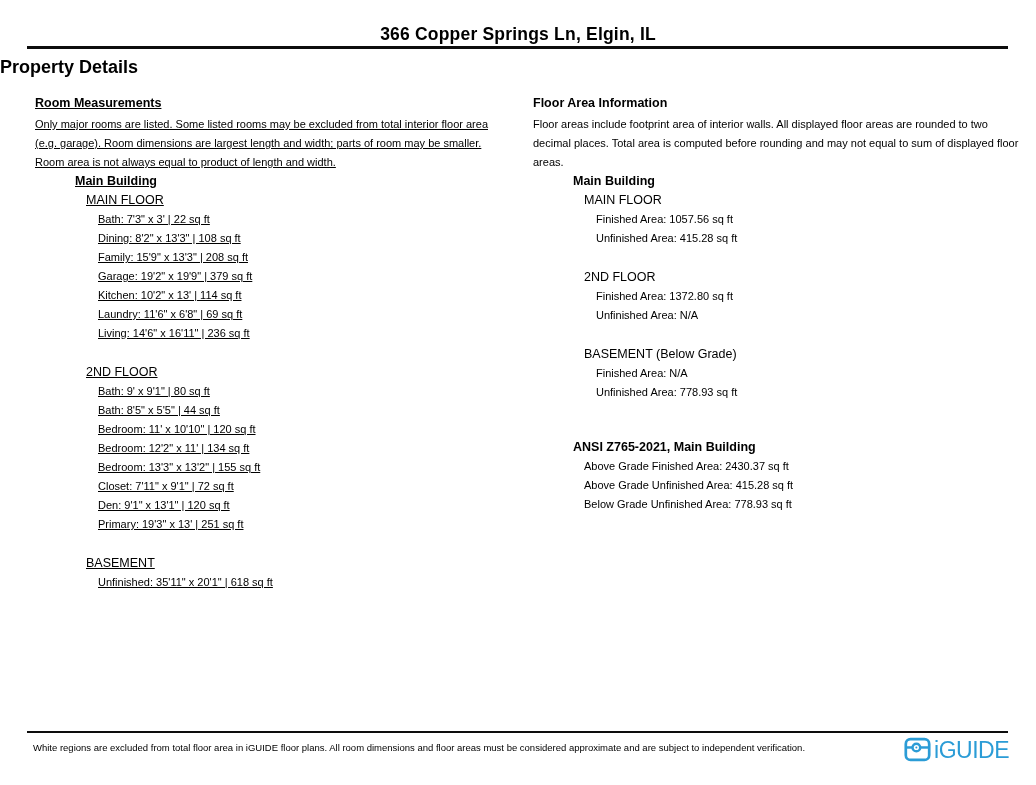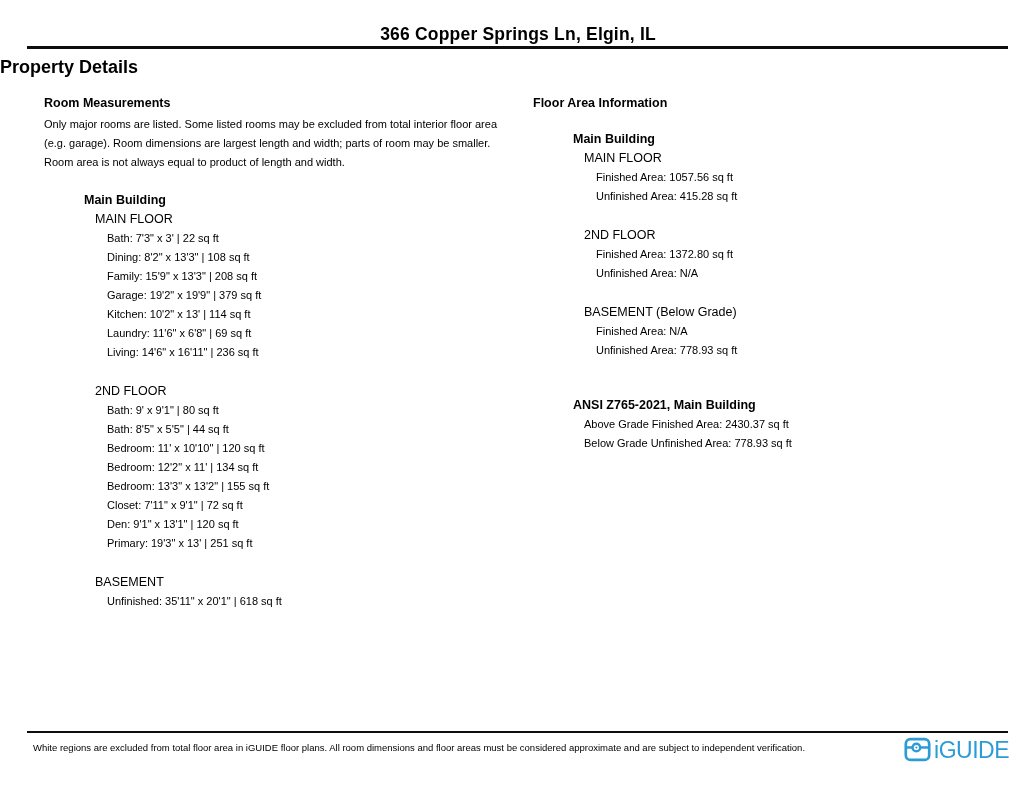--- a/index.html
+++ b/index.html
@@ -32,35 +32,35 @@
   .doc-subtitle {
     position: absolute;
     top: 57px; left: 0; right: 4px;
     text-align: left;
     font-size: 18px;
     font-weight: bold;
   }
 
   
   .col { position: absolute; top: 96px; }
-  .col-left  { left: 44px;  width: 472px; }
+  .col-left  { left: 35px;  width: 472px; text-decoration: underline; }
   .col-right { left: 533px; width: 492px; }
 
   .section-heading {
     font-size: 12.5px;
     font-weight: bold;
     line-height: 15px;
     margin-bottom: 4px;
   }
   .section-desc {
     font-size: 11px;
     line-height: 19px;
   }
 
-  .building { margin-top: 19px; }
+  .building { }
   .building-title {
     padding-left: 40px;
     font-size: 12.5px;
     font-weight: bold;
     line-height: 19px;
   }
   .floor-block { margin-top: 0; }
   .floor-block + .floor-block { margin-top: 20px; }
   .floor-name {
     padding-left: 51px;
@@ -155,20 +155,21 @@
 
       <div class="floor-block">
         <div class="floor-name">BASEMENT</div>
         <div class="detail-line">Unfinished: 35'11" x 20'1" | 618 sq ft</div>
       </div>
     </div>
   </div>
 
   <div class="col col-right">
     <div class="section-heading">Floor Area Information</div>
+    <div class="section-desc">Floor areas include footprint area of interior walls. All displayed floor areas are rounded to two decimal places. Total area is computed before rounding and may not equal to sum of displayed floor areas.</div>
 
     <div class="building">
       <div class="building-title">Main Building</div>
 
       <div class="floor-block">
         <div class="floor-name">MAIN FLOOR</div>
         <div class="detail-line">Finished Area: 1057.56 sq ft</div>
         <div class="detail-line">Unfinished Area: 415.28 sq ft</div>
       </div>
 
@@ -180,20 +181,21 @@
 
       <div class="floor-block">
         <div class="floor-name">BASEMENT (Below Grade)</div>
         <div class="detail-line">Finished Area: N/A</div>
         <div class="detail-line">Unfinished Area: 778.93 sq ft</div>
       </div>
 
       <div class="ansi-block">
         <div class="ansi-heading">ANSI Z765-2021, Main Building</div>
         <div class="ansi-line">Above Grade Finished Area: 2430.37 sq ft</div>
+        <div class="ansi-line">Above Grade Unfinished Area: 415.28 sq ft</div>
         <div class="ansi-line">Below Grade Unfinished Area: 778.93 sq ft</div>
       </div>
     </div>
   </div>
 
   <div class="footer-rule"></div>
   <div class="footer-disclaimer">White regions are excluded from total floor area in iGUIDE floor plans. All room dimensions and floor areas must be considered approximate and are subject to independent verification.</div>
 
   <div class="logo">
     <svg class="logo-icon" viewBox="0 0 24 24">

